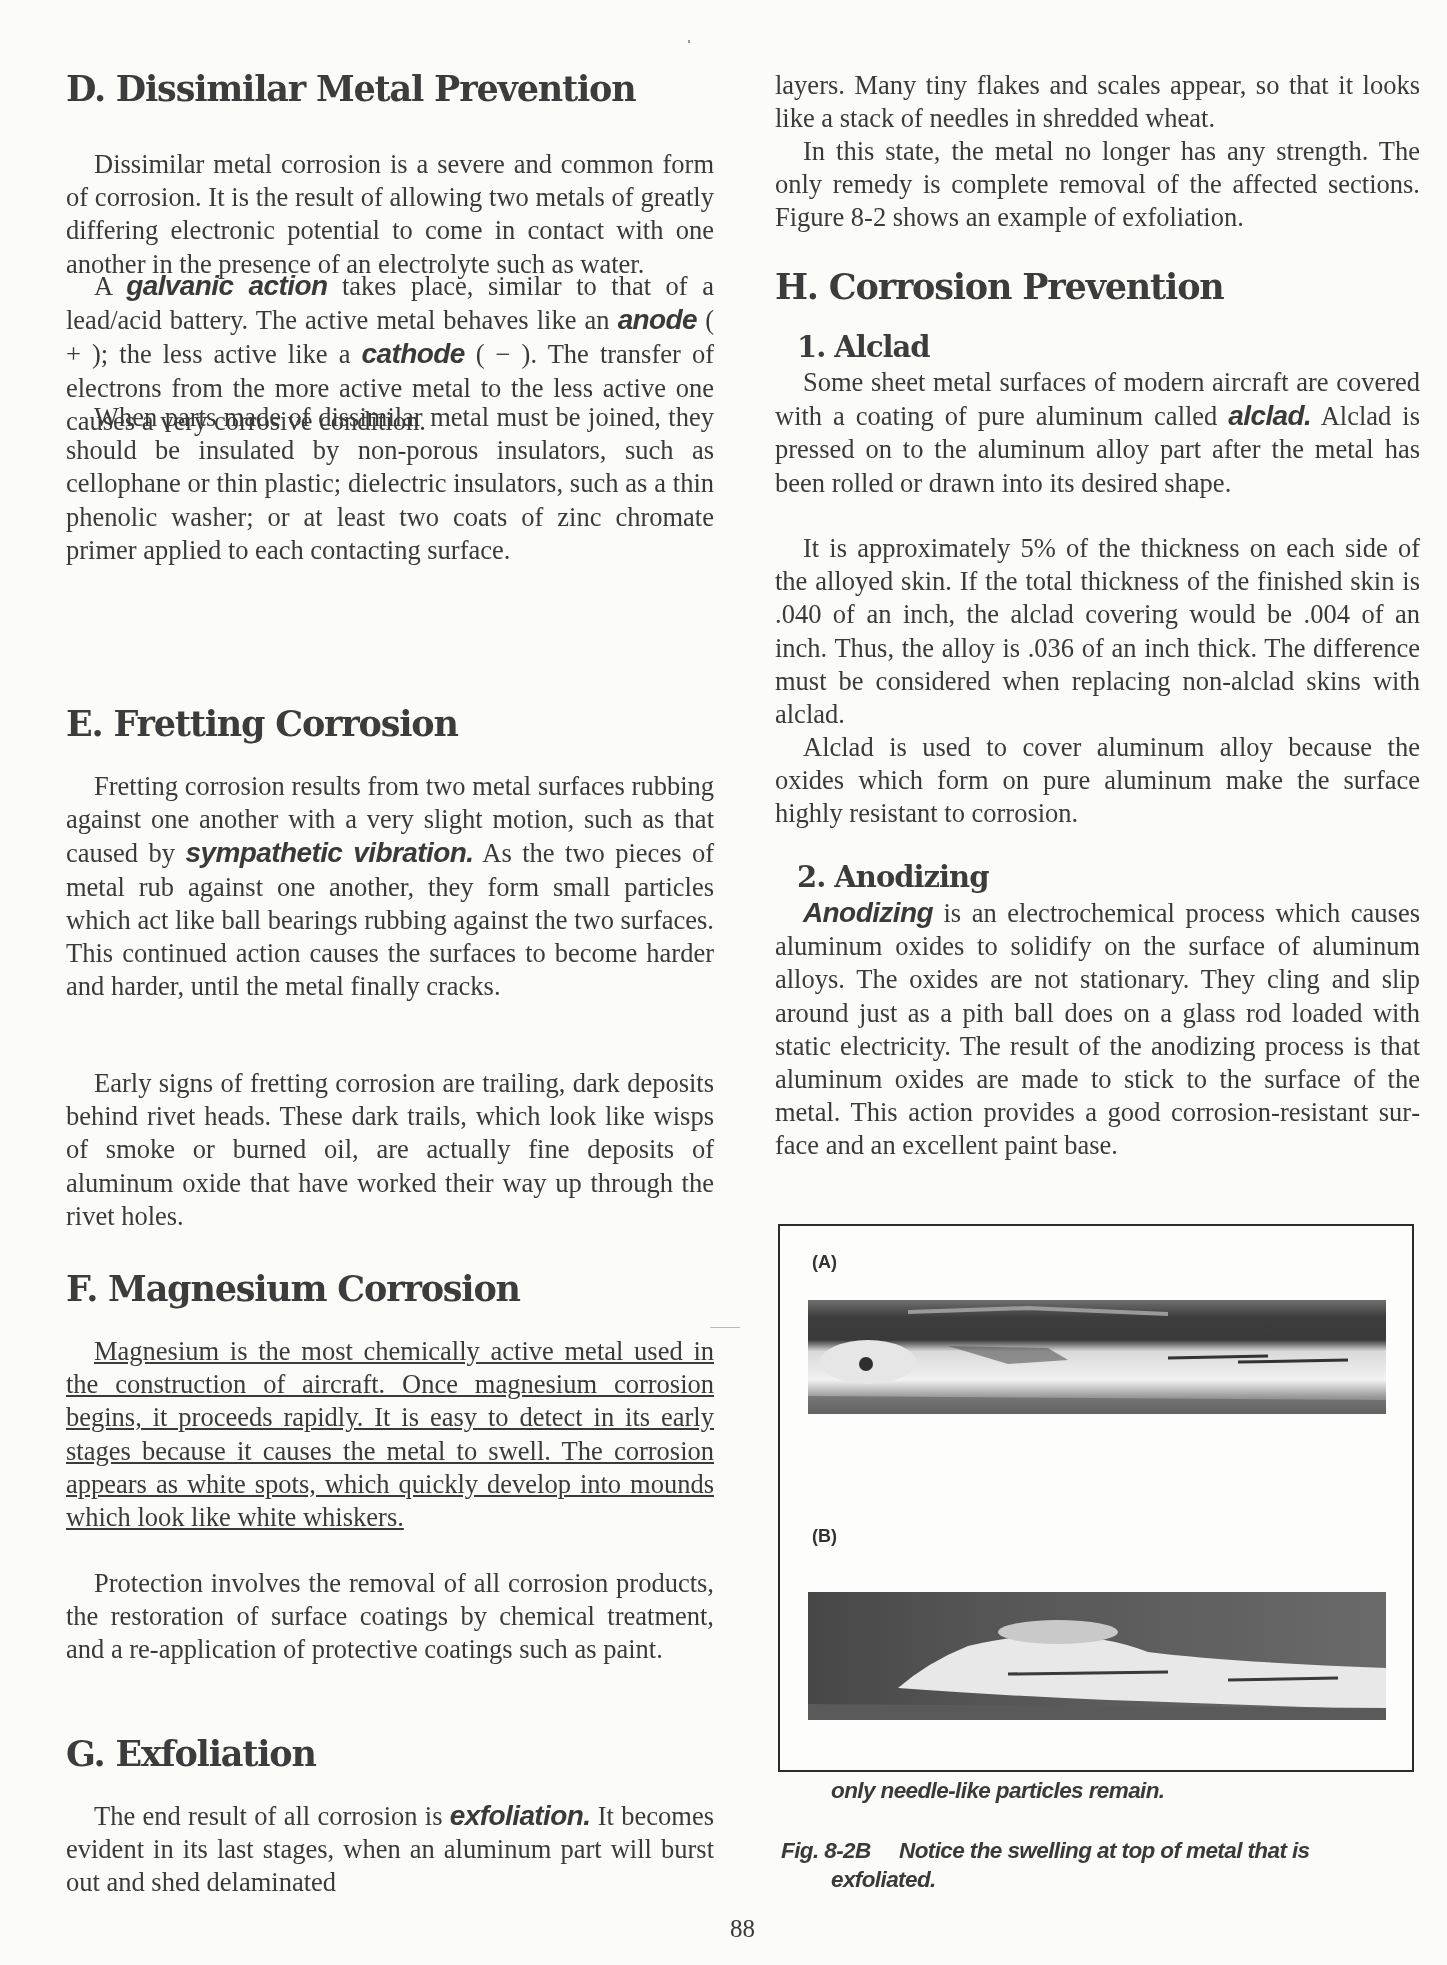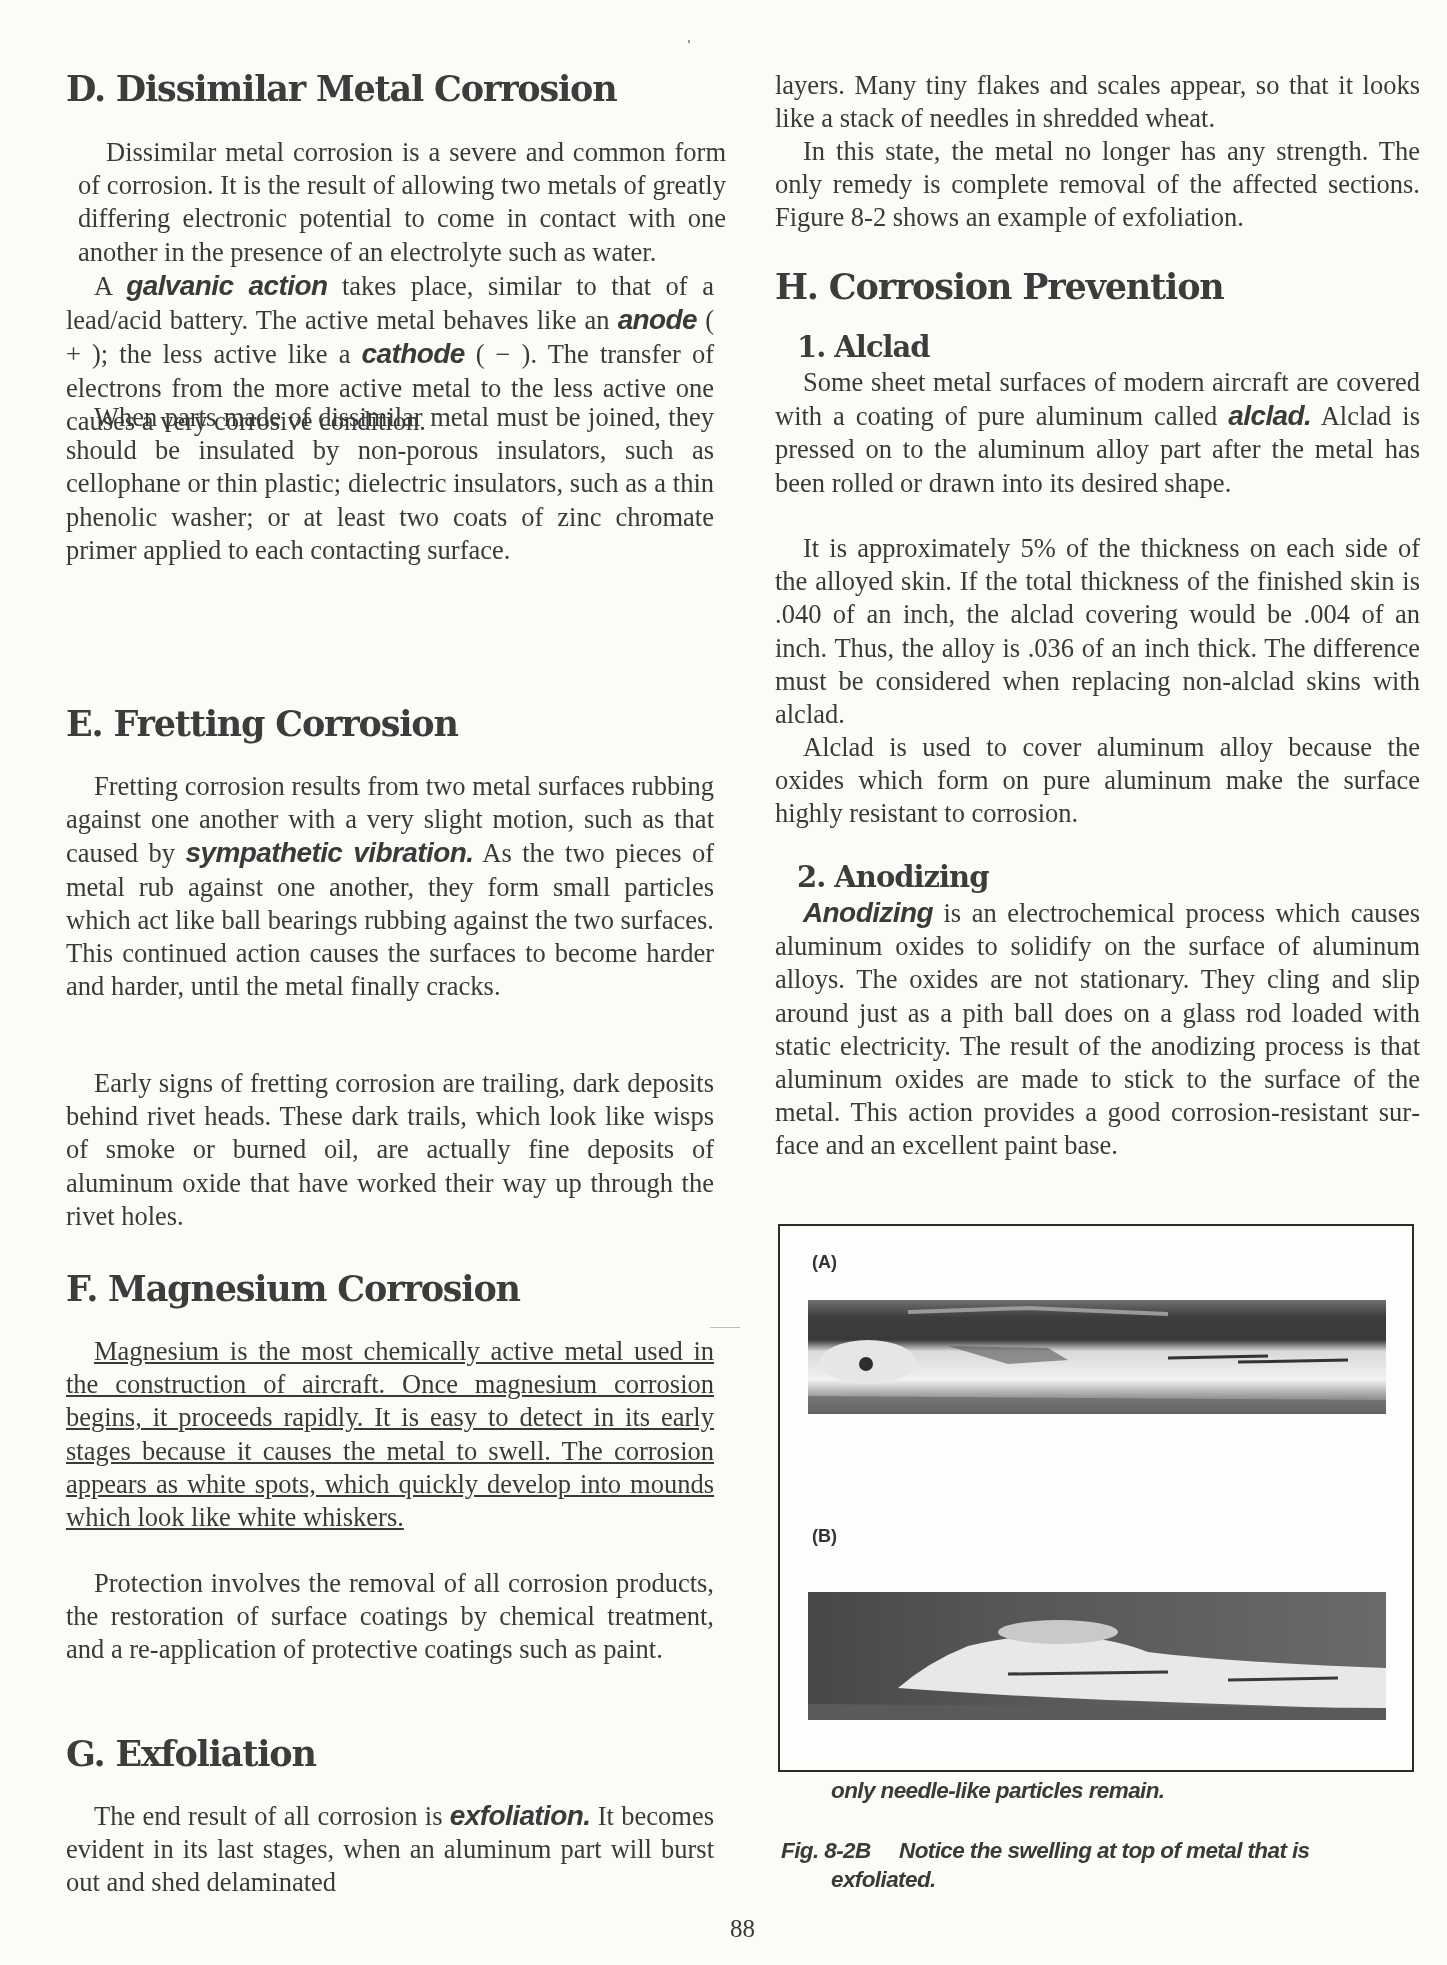--- a/index.html
+++ b/index.html
@@ -89,22 +89,22 @@
     font-family: "Liberation Serif", serif;
     font-size: 25px; color: #3a3a3a;
   }
   .speck { position: absolute; background: #999; }
 </style>
 </head>
 <body>
 
 <div class="col col-left">
 
-  <h2 style="top:68px;">D. Dissimilar Metal Corrosion</h2>
-  <p class="p" style="top:136px;margin-left:12px;"><span class="ind"></span><span>Dissimilar metal corrosion is a severe and com­mon form of corrosion. It is the result of allowing two metals of greatly differing electronic potential to come in contact with one another in the presence of an electrolyte such as water.</span></p>
+  <h2 style="top:68px;">D. Dissimilar Metal Prevention</h2>
+  <p class="p" style="top:148px;"><span class="ind"></span><span>Dissimilar metal corrosion is a severe and com­mon form of corrosion. It is the result of allowing two metals of greatly differing electronic potential to come in contact with one another in the presence of an electrolyte such as water.</span></p>
   <p class="p" style="top:269px;"><span class="ind"></span><span>A </span><em>galvanic action</em><span> takes place, similar to that of a lead/acid battery. The active metal behaves like an </span><em>anode</em><span> ( + ); the less active like a </span><em>cathode</em><span> ( − ). The transfer of electrons from the more active metal to the less active one causes a very corrosive condition.</span></p>
   <p class="p" style="top:401px;"><span class="ind"></span><span>When parts made of dissimilar metal must be joined, they should be insulated by non-porous insulators, such as cellophane or thin plastic; di­electric insulators, such as a thin phenolic washer; or at least two coats of zinc chromate primer applied to each contacting surface.</span></p>
 
   <h2 style="top:703px;">E. Fretting Corrosion</h2>
   <p class="p" style="top:770px;"><span class="ind"></span><span>Fretting corrosion results from two metal sur­faces rubbing against one another with a very slight motion, such as that caused by </span><em>sympathetic vibration.</em><span> As the two pieces of metal rub against one another, they form small particles which act like ball bearings rubbing against the two sur­faces. This continued action causes the surfaces to become harder and harder, until the metal finally cracks.</span></p>
   <p class="p" style="top:1067px;"><span class="ind"></span><span>Early signs of fretting corrosion are trailing, dark deposits behind rivet heads. These dark trails, which look like wisps of smoke or burned oil, are actually fine deposits of aluminum oxide that have worked their way up through the rivet holes.</span></p>
 
   <h2 style="top:1268px;">F. Magnesium Corrosion</h2>
   <p class="p" style="top:1335px;text-decoration:underline;"><span class="ind"></span><span>Magnesium is the most chemically active metal used in the construction of aircraft. Once magne­sium corrosion begins, it proceeds rapidly. It is easy to detect in its early stages because it causes the metal to swell. The corrosion appears as white spots, which quickly develop into mounds which look like white whiskers.</span></p>
   <p class="p" style="top:1567px;"><span class="ind"></span><span>Protection involves the removal of all corrosion products, the restoration of surface coatings by chemical treatment, and a re-application of protec­tive coatings such as paint.</span></p>

